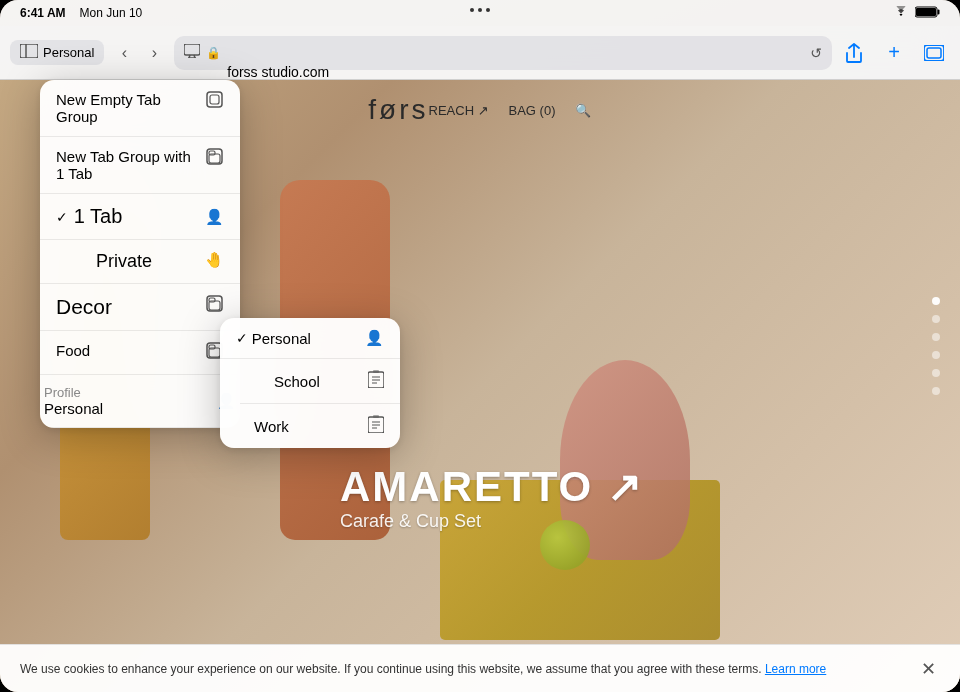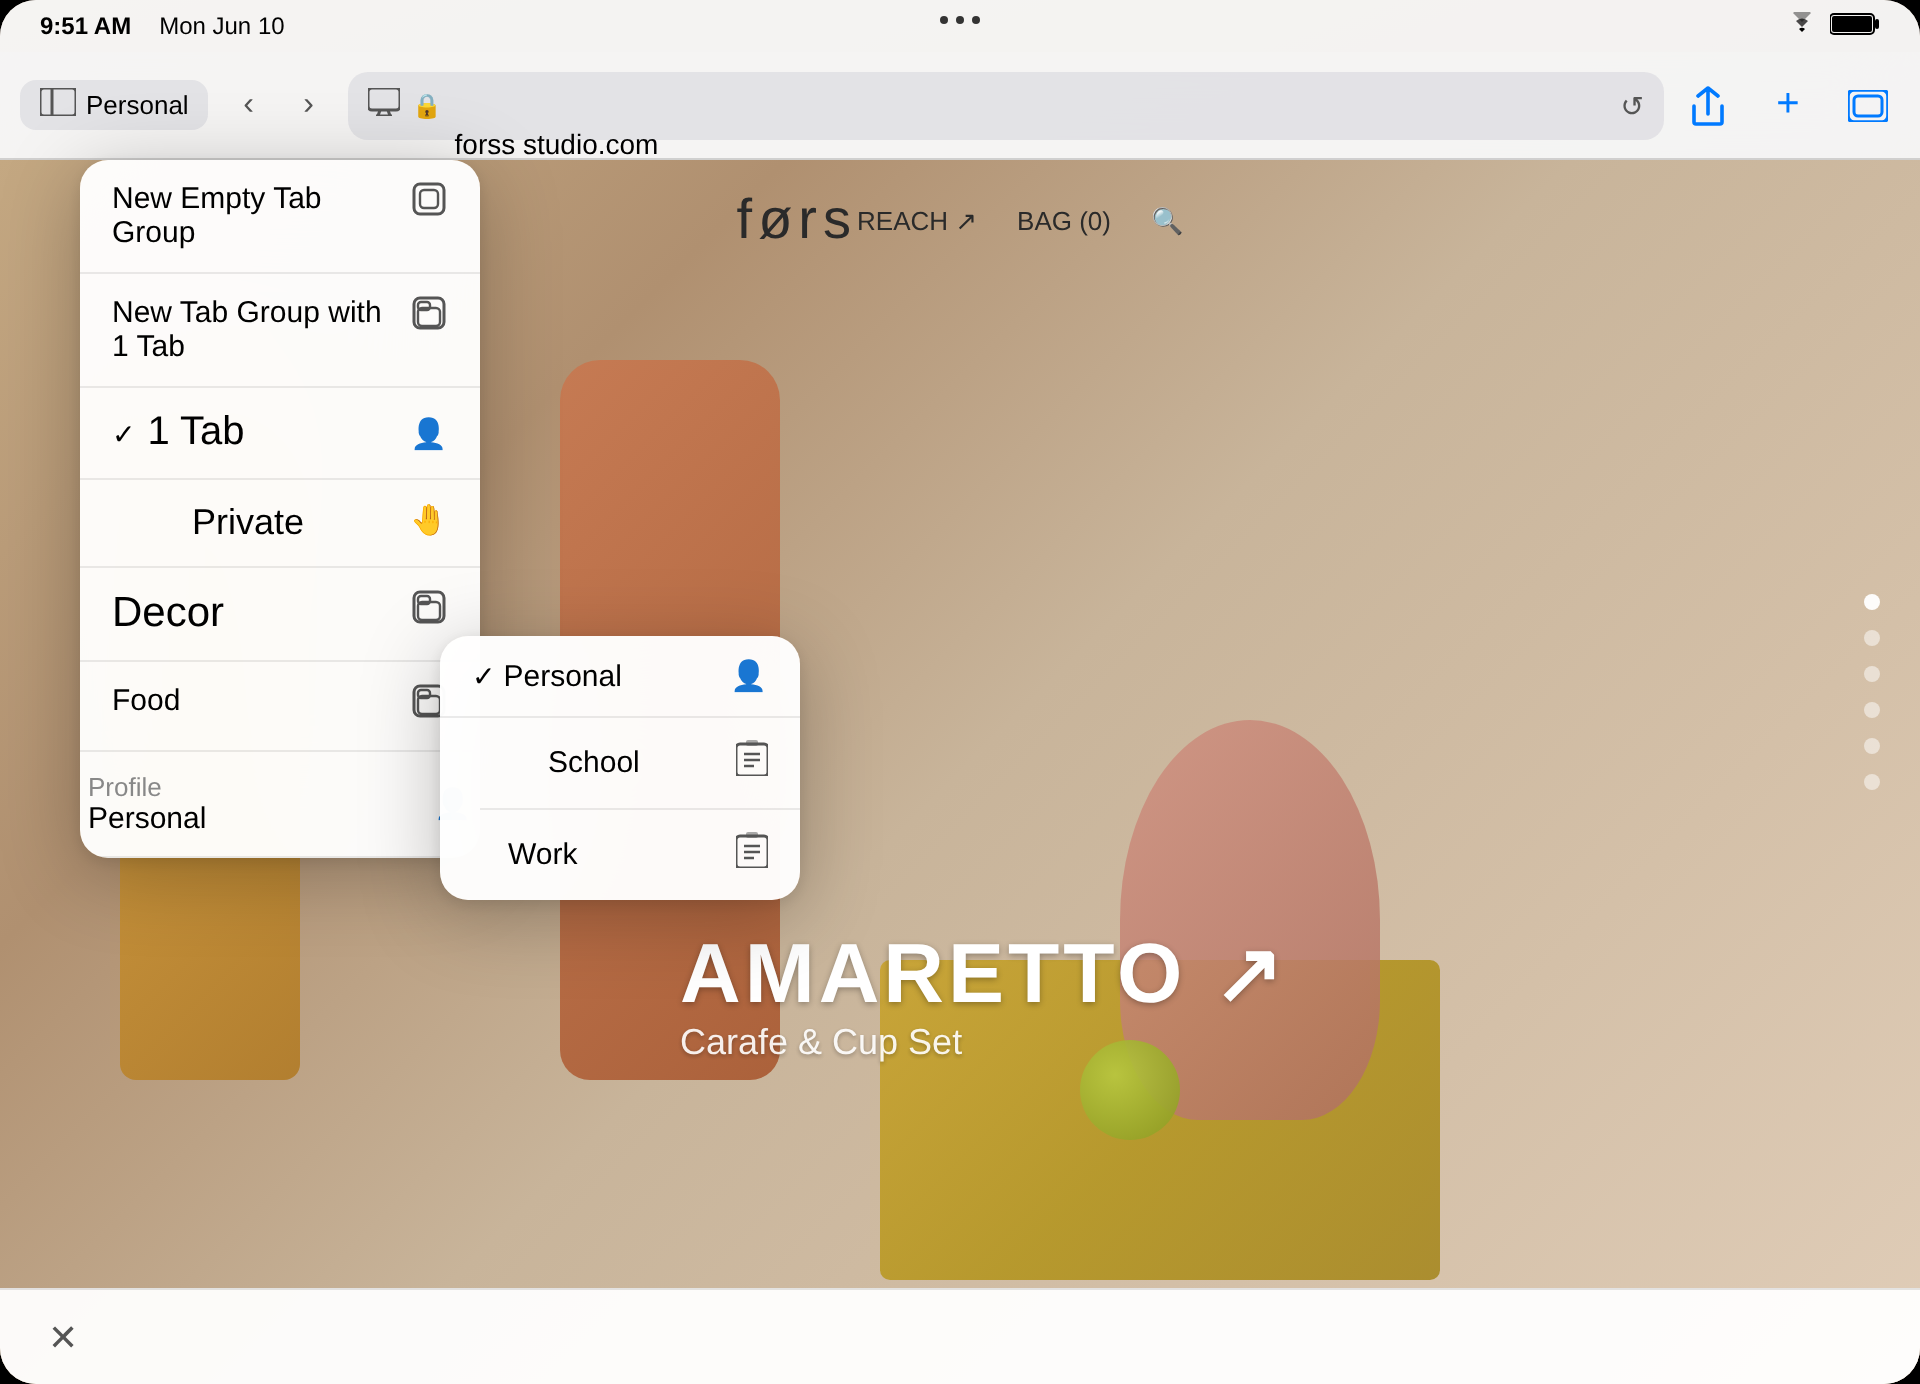--- a/index.html
+++ b/index.html
@@ -425,21 +425,21 @@
       <div class="dot"></div>
       <div class="dot"></div>
       <div class="dot"></div>
       <div class="dot"></div>
       <div class="dot"></div>
     </div>
   </div>
 
   <div class="status-bar">
     <div style="display:flex; align-items:center; gap:6px;">
-      <span class="status-time">9:51 AM</span>
+      <span class="status-time">6:41 AM</span>
       <span class="status-date">Mon Jun 10</span>
     </div>
     <div class="three-dots">
       <span></span>
         <span></span>
         <span></span>
     </div>
     <div class="status-right">
       <span>
         <svg width="16" height="12" viewBox="0 0 16 12">
@@ -500,20 +500,24 @@
       <div class="toolbar-btn">
         <svg width="20" height="16" viewBox="0 0 20 16">
           <rect x="0" y="0" width="20" height="16" rx="3" fill="none" stroke="#007AFF" stroke-width="1.8"></rect>
           <rect x="3" y="3" width="14" height="10" rx="2" fill="none" stroke="#007AFF" stroke-width="1.5"></rect>
         </svg>
       </div>
     </div>
   </div>
 
   <div class="cookie-banner">
+    <span class="cookie-text">
+      <span>We use cookies to enhance your experience on our website. If you continue using this website, we assume that you agree with these terms.</span>
+      <span class="cookie-link">Learn more</span>
+    </span>
     <span class="cookie-close">✕</span>
   </div>
 
   <div class="dropdown-menu">
 
     <div class="menu-item-row">
       <span style="font-size:15px;">New Empty Tab Group</span>
       <span>
         <svg width="18" height="18" viewBox="0 0 18 18">
           <rect x="1" y="1" width="15" height="15" rx="3" fill="none" stroke="#555" stroke-width="1.5"></rect>

